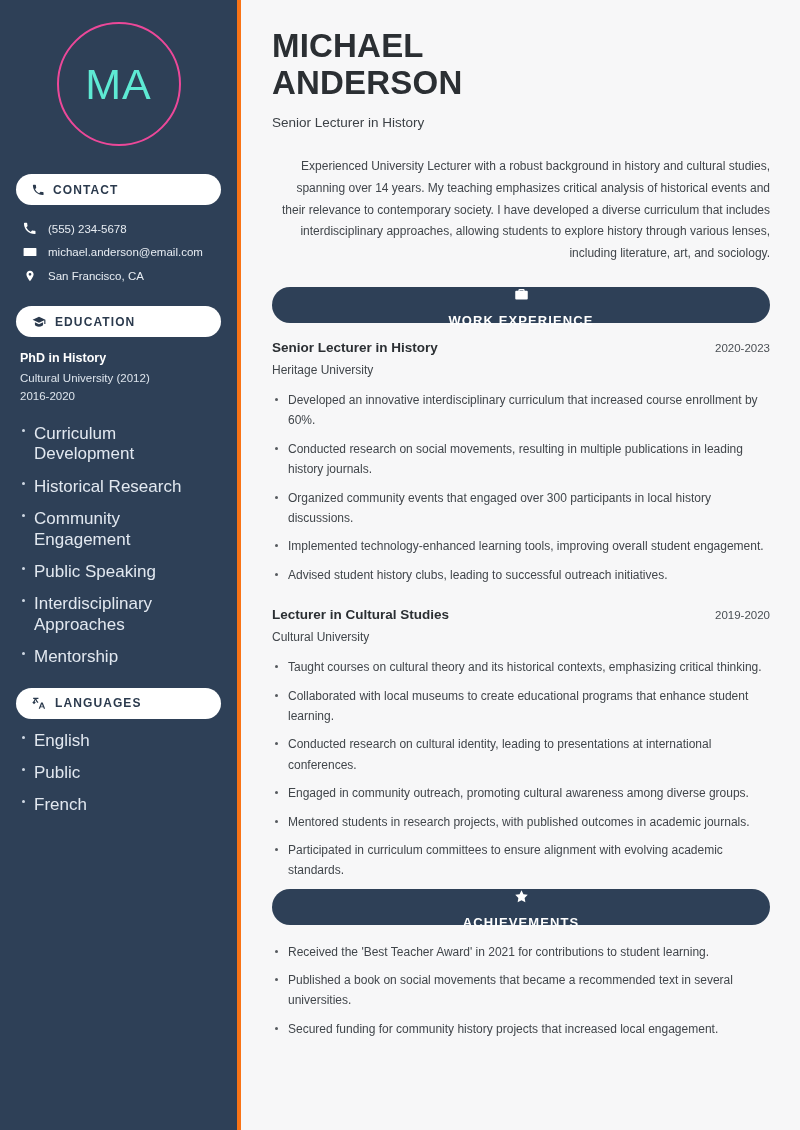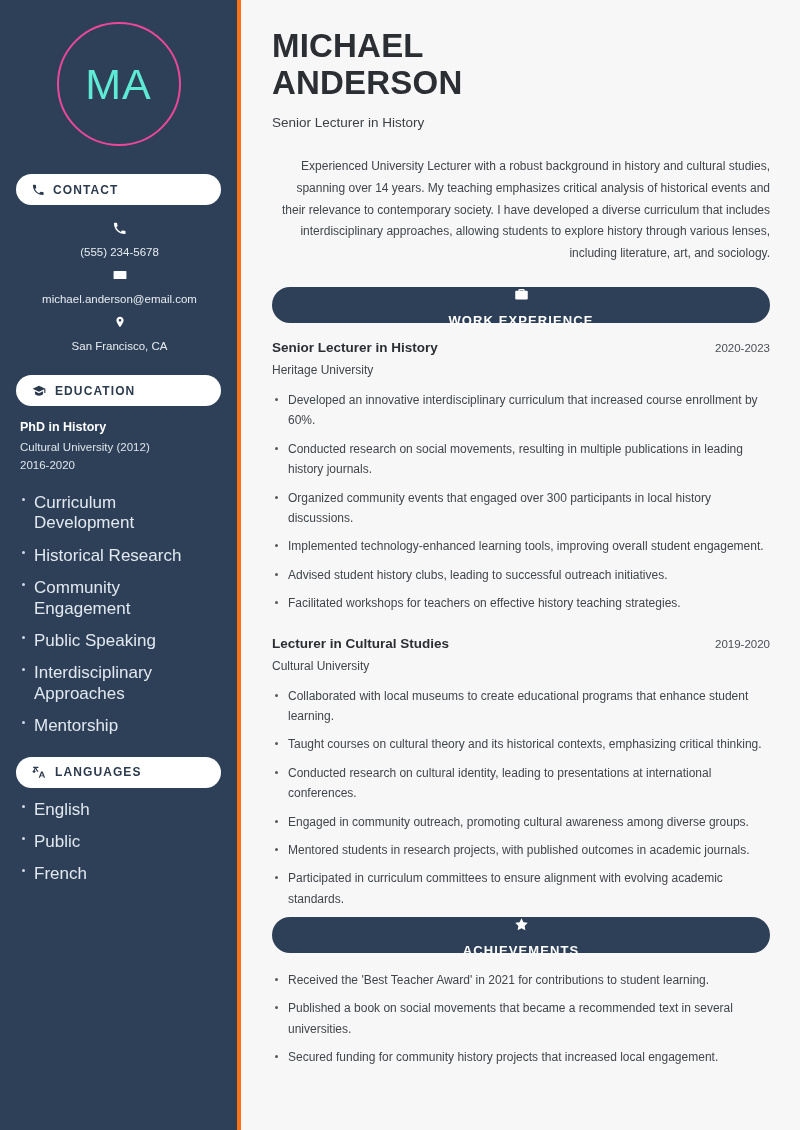--- a/index.html
+++ b/index.html
@@ -62,21 +62,20 @@
   .pill svg { display:block; }
 
   .contact-list { margin-bottom: 18px; }
   .contact-row {
     display: flex;
     align-items: center;
     gap: 11px;
     padding: 5px 4px 5px 6px;
     font-size: 11.5px;
     color: #e7ecf2;
-    flex-direction: column;
   }
   .contact-row .ic { width: 15px; display:flex; justify-content:center; }
 
   .edu-block { padding: 2px 4px 0 4px; margin-bottom: 22px; }
   .edu-degree { font-size: 12.5px; font-weight: bold; color:#ffffff; margin-bottom: 7px; }
   .edu-school { font-size: 11.5px; color:#dde4ec; margin-bottom: 6px; }
   .edu-dates  { font-size: 11.5px; color:#dde4ec; }
 
   .side-list { list-style: none; padding: 0 4px; margin-bottom: 20px; }
   .side-list li {
@@ -287,35 +286,34 @@
         <div class="job-title">Senior Lecturer in History</div>
         <div class="job-dates">2020-2023</div>
       </div>
       <div class="job-org">Heritage University</div>
       <ul class="bullets">
         <li>Developed an innovative interdisciplinary curriculum that increased course enrollment by 60%.</li>
         <li>Conducted research on social movements, resulting in multiple publications in leading history journals.</li>
         <li>Organized community events that engaged over 300 participants in local history discussions.</li>
         <li>Implemented technology-enhanced learning tools, improving overall student engagement.</li>
         <li>Advised student history clubs, leading to successful outreach initiatives.</li>
-        <li>Facilitated workshops for teachers on effective history teaching strategies.</li>
       </ul>
     </div>
 
     <div class="job-gap"></div>
 
     <div class="job">
       <div class="job-head">
         <div class="job-title">Lecturer in Cultural Studies</div>
         <div class="job-dates">2019-2020</div>
       </div>
       <div class="job-org">Cultural University</div>
       <ul class="bullets">
+        <li>Taught courses on cultural theory and its historical contexts, emphasizing critical thinking.</li>
         <li>Collaborated with local museums to create educational programs that enhance student learning.</li>
-        <li>Taught courses on cultural theory and its historical contexts, emphasizing critical thinking.</li>
         <li>Conducted research on cultural identity, leading to presentations at international conferences.</li>
         <li>Engaged in community outreach, promoting cultural awareness among diverse groups.</li>
         <li>Mentored students in research projects, with published outcomes in academic journals.</li>
         <li>Participated in curriculum committees to ensure alignment with evolving academic standards.</li>
       </ul>
     </div>
 
     <div class="sec-bar">
       <span class="ic">
         <svg width="15" height="15" viewBox="0 0 24 24" fill="#ffffff">

